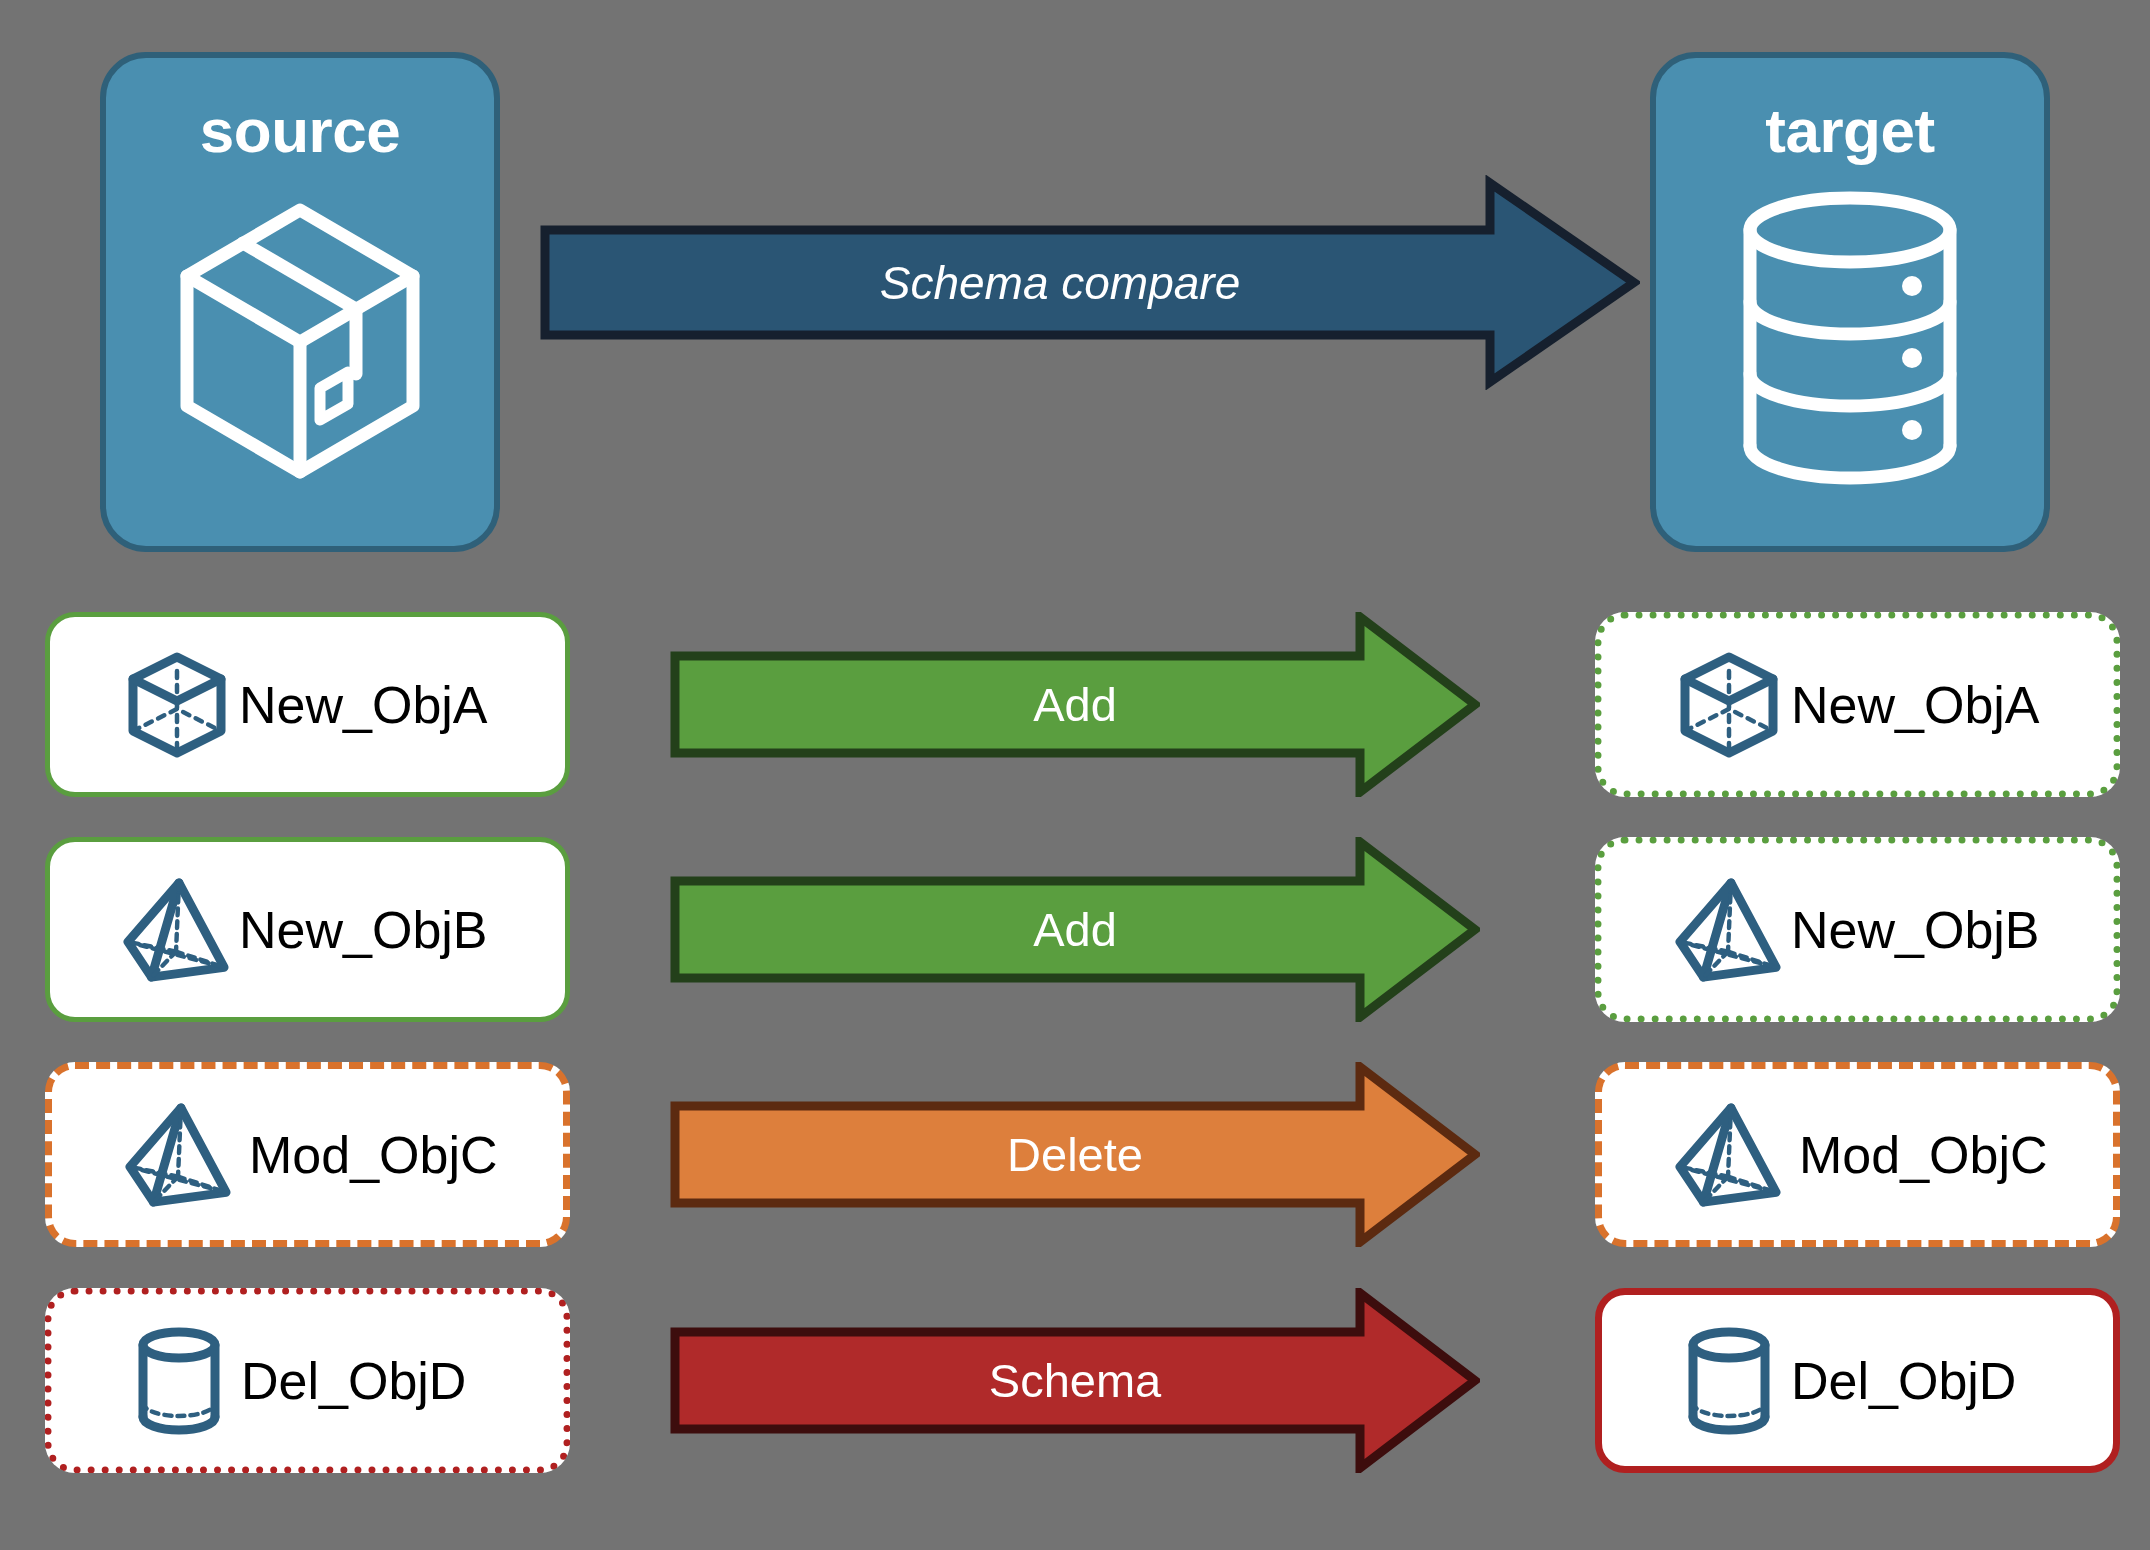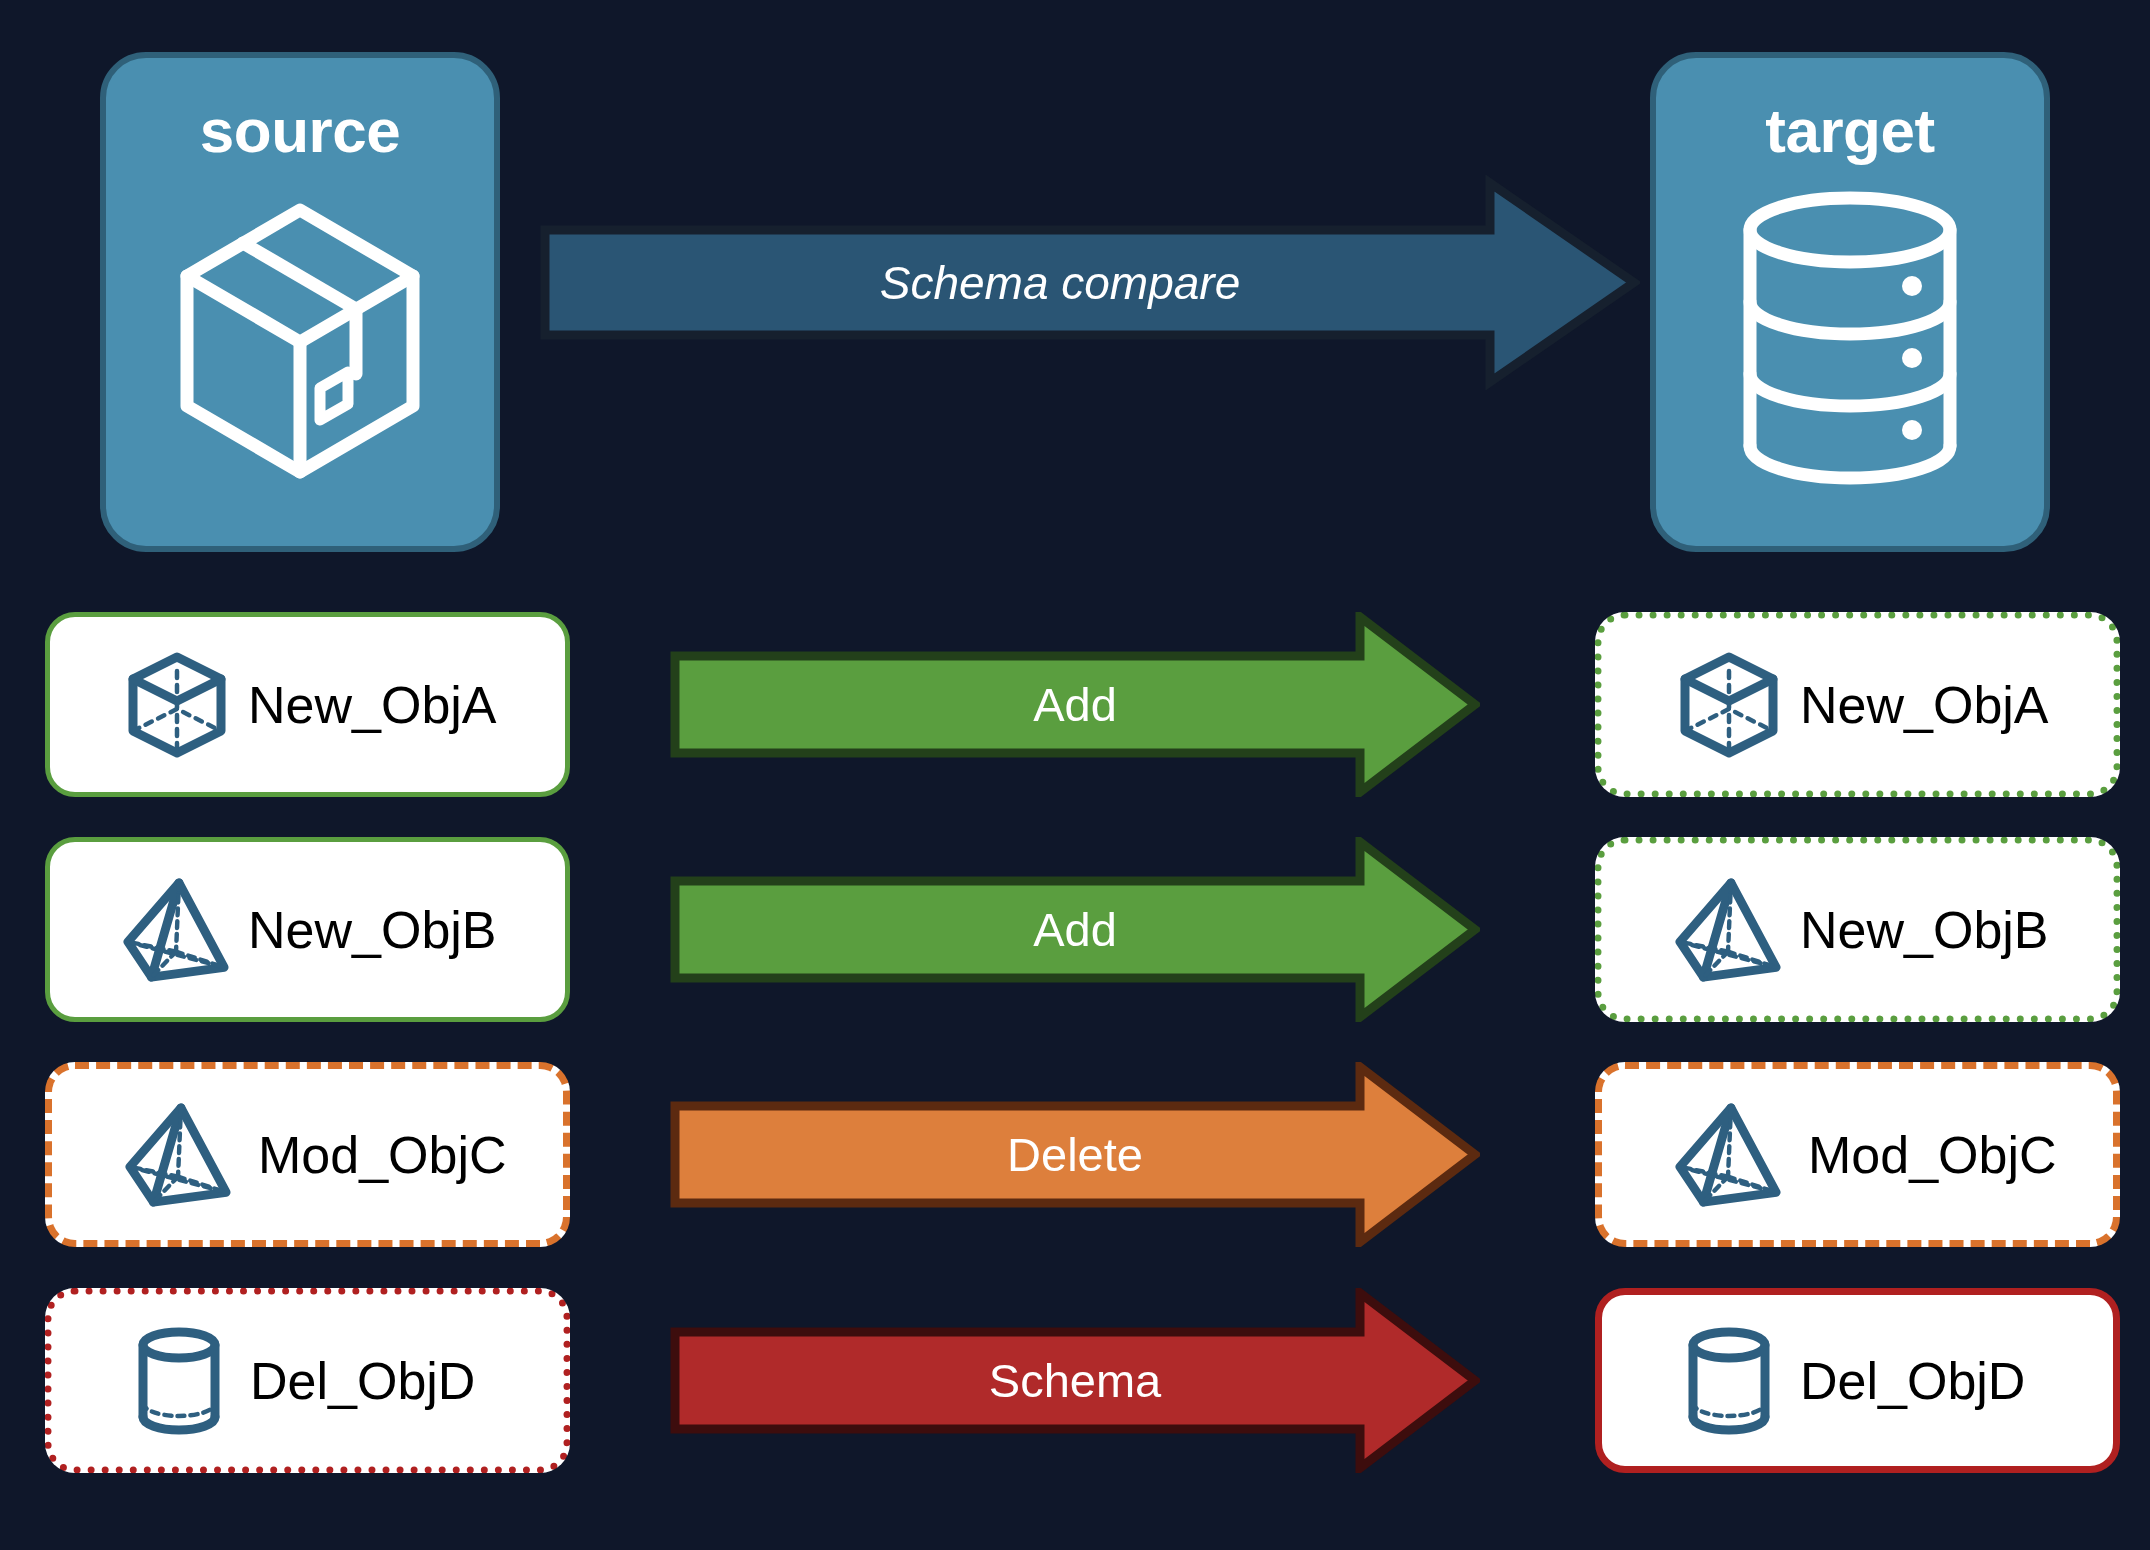--- a/index.html
+++ b/index.html
@@ -7,21 +7,21 @@
     padding: 0;
     background: #ffffff;
   }
   body {
     font-family: "Liberation Sans", sans-serif;
   }
   #canvas {
     position: relative;
     width: 2150px;
     height: 1550px;
-    background: #0f172a;
+    background: #737373;
     overflow: hidden;
   }
 
   
   .endpoint {
     position: absolute;
     width: 400px;
     height: 500px;
     border-radius: 46px;
     background: #4a8fb0;
@@ -101,21 +101,21 @@
     width: 110px;
     height: 118px;
     flex: 0 0 auto;
     display: flex;
     align-items: center;
     justify-content: center;
   }
   .obj-label {
     font-size: 52px;
     color: #000000;
-    margin-left: 16px;
+    margin-left: 7px;
     white-space: nowrap;
     line-height: 1;
     text-align: right;
   }
 
   
   .action-arrow {
     position: absolute;
     left: 670px;
     top: 0;

